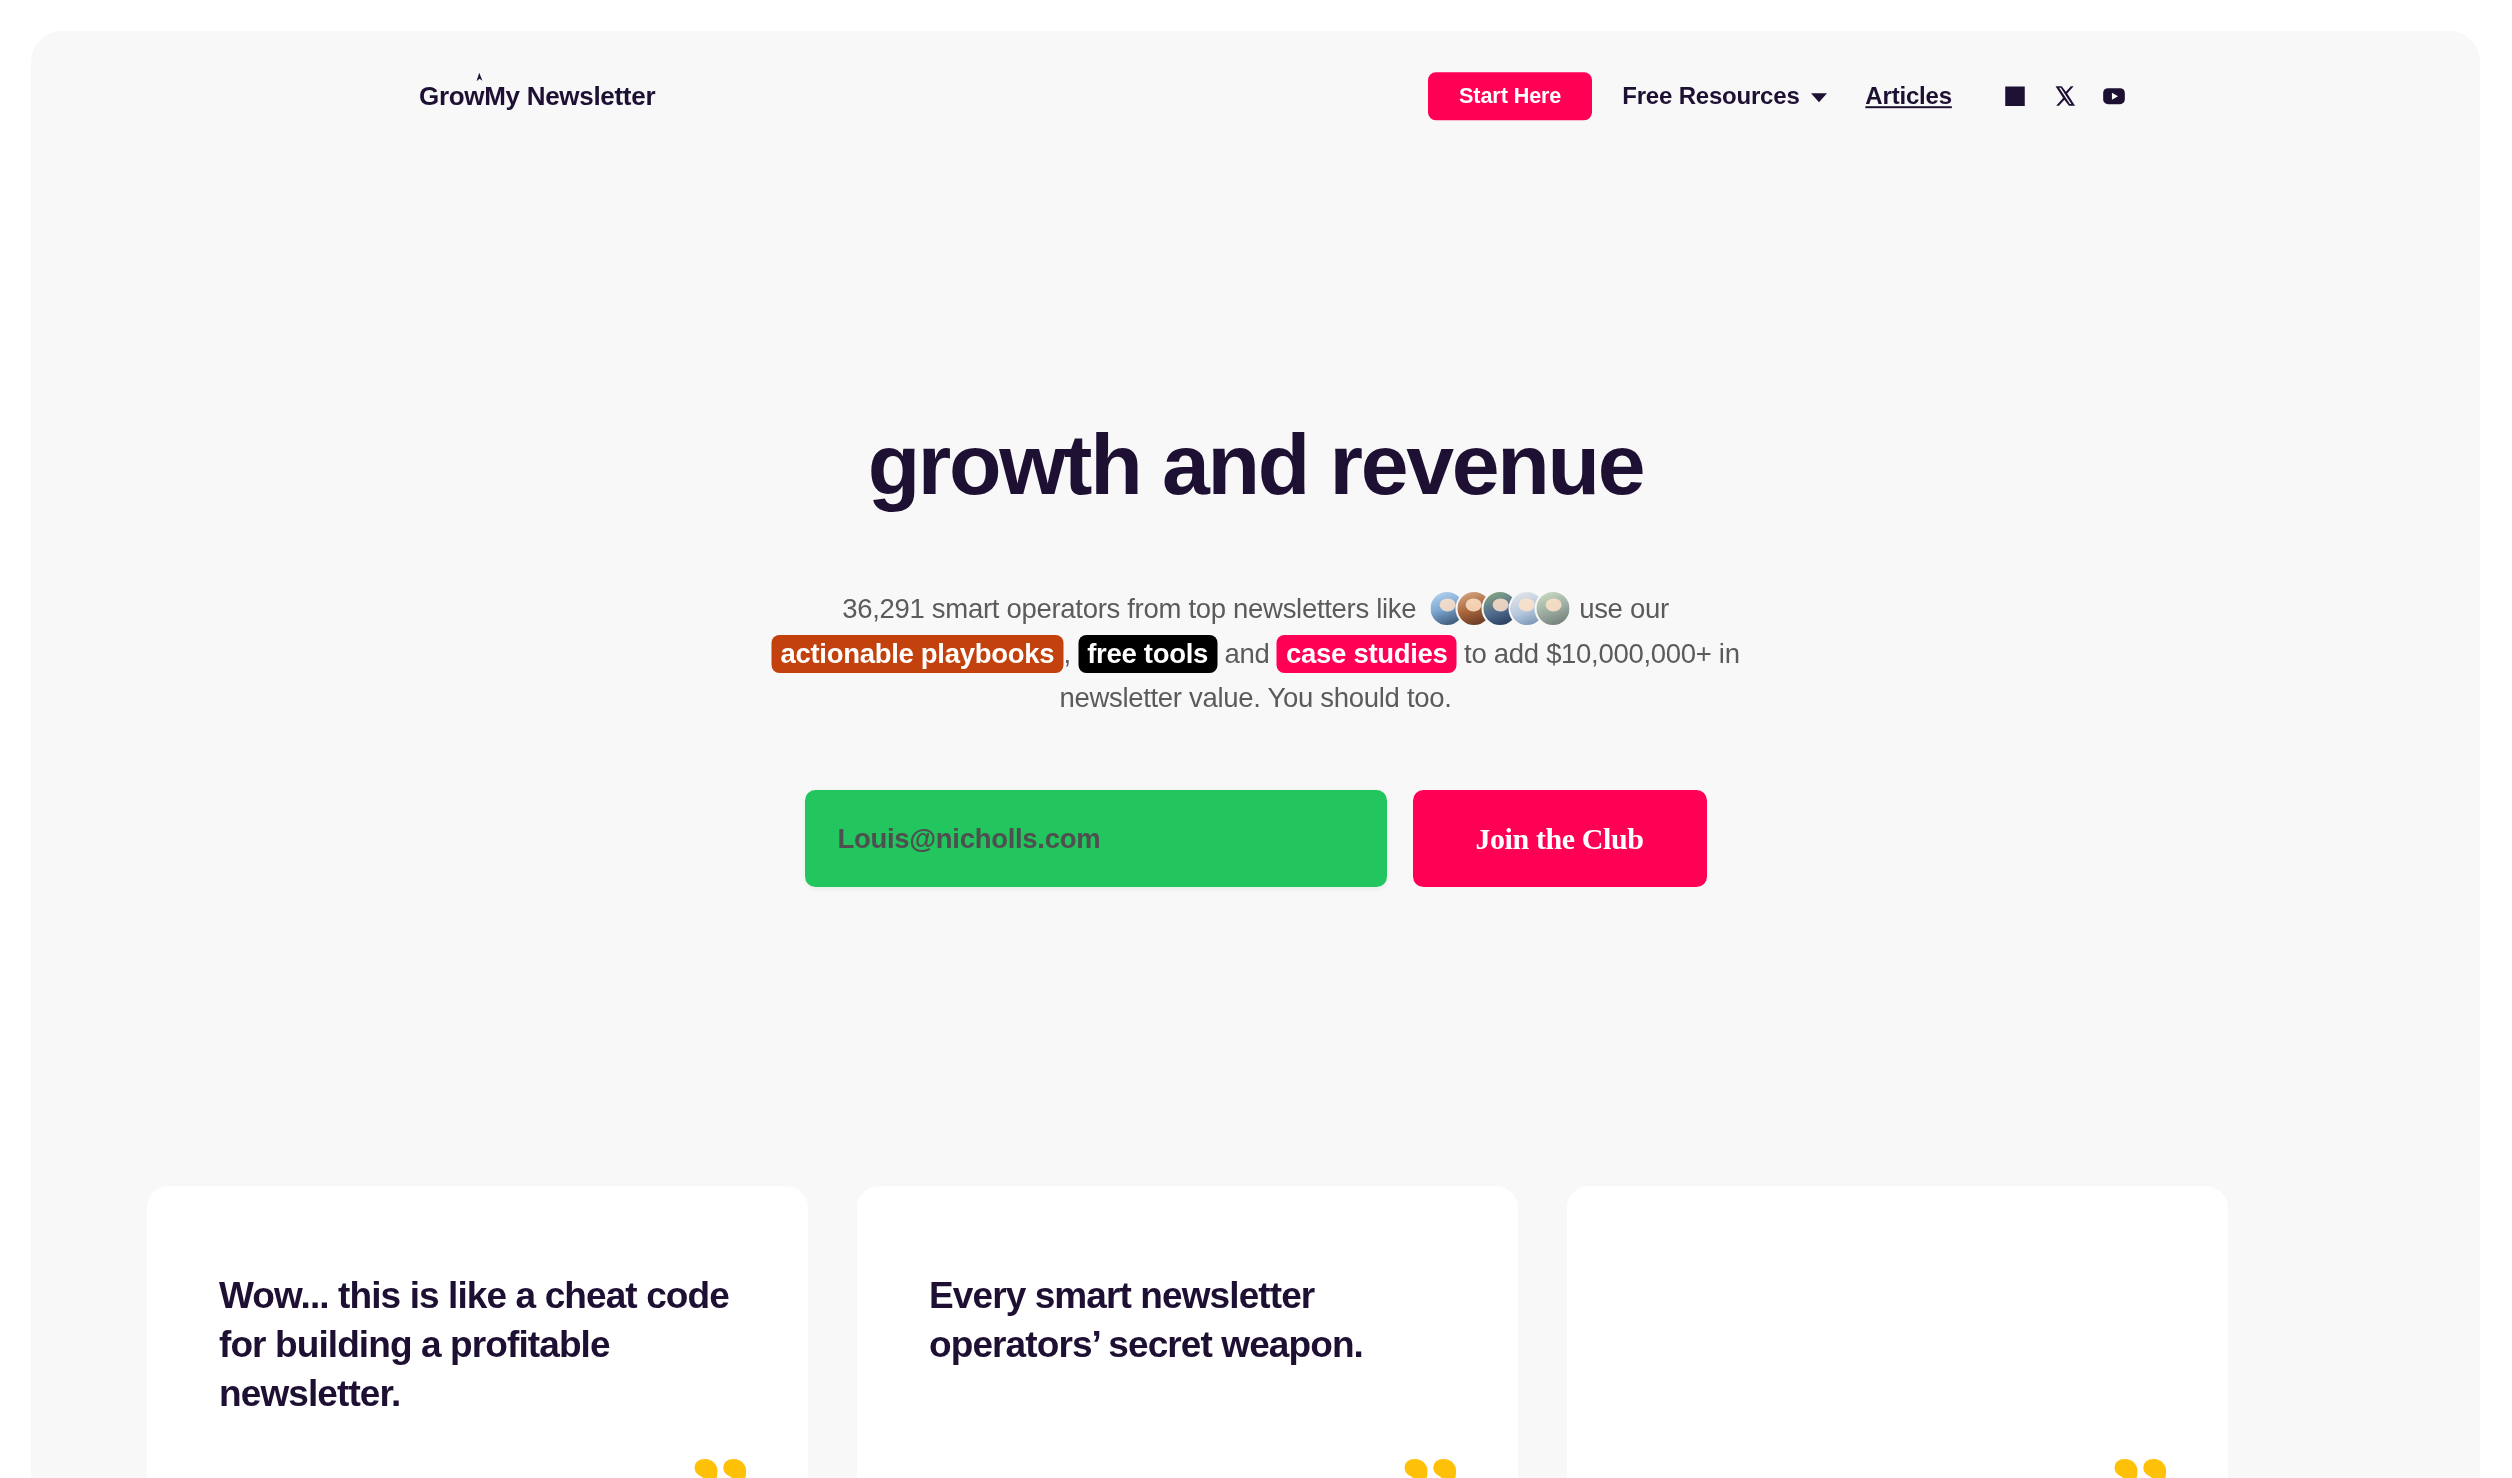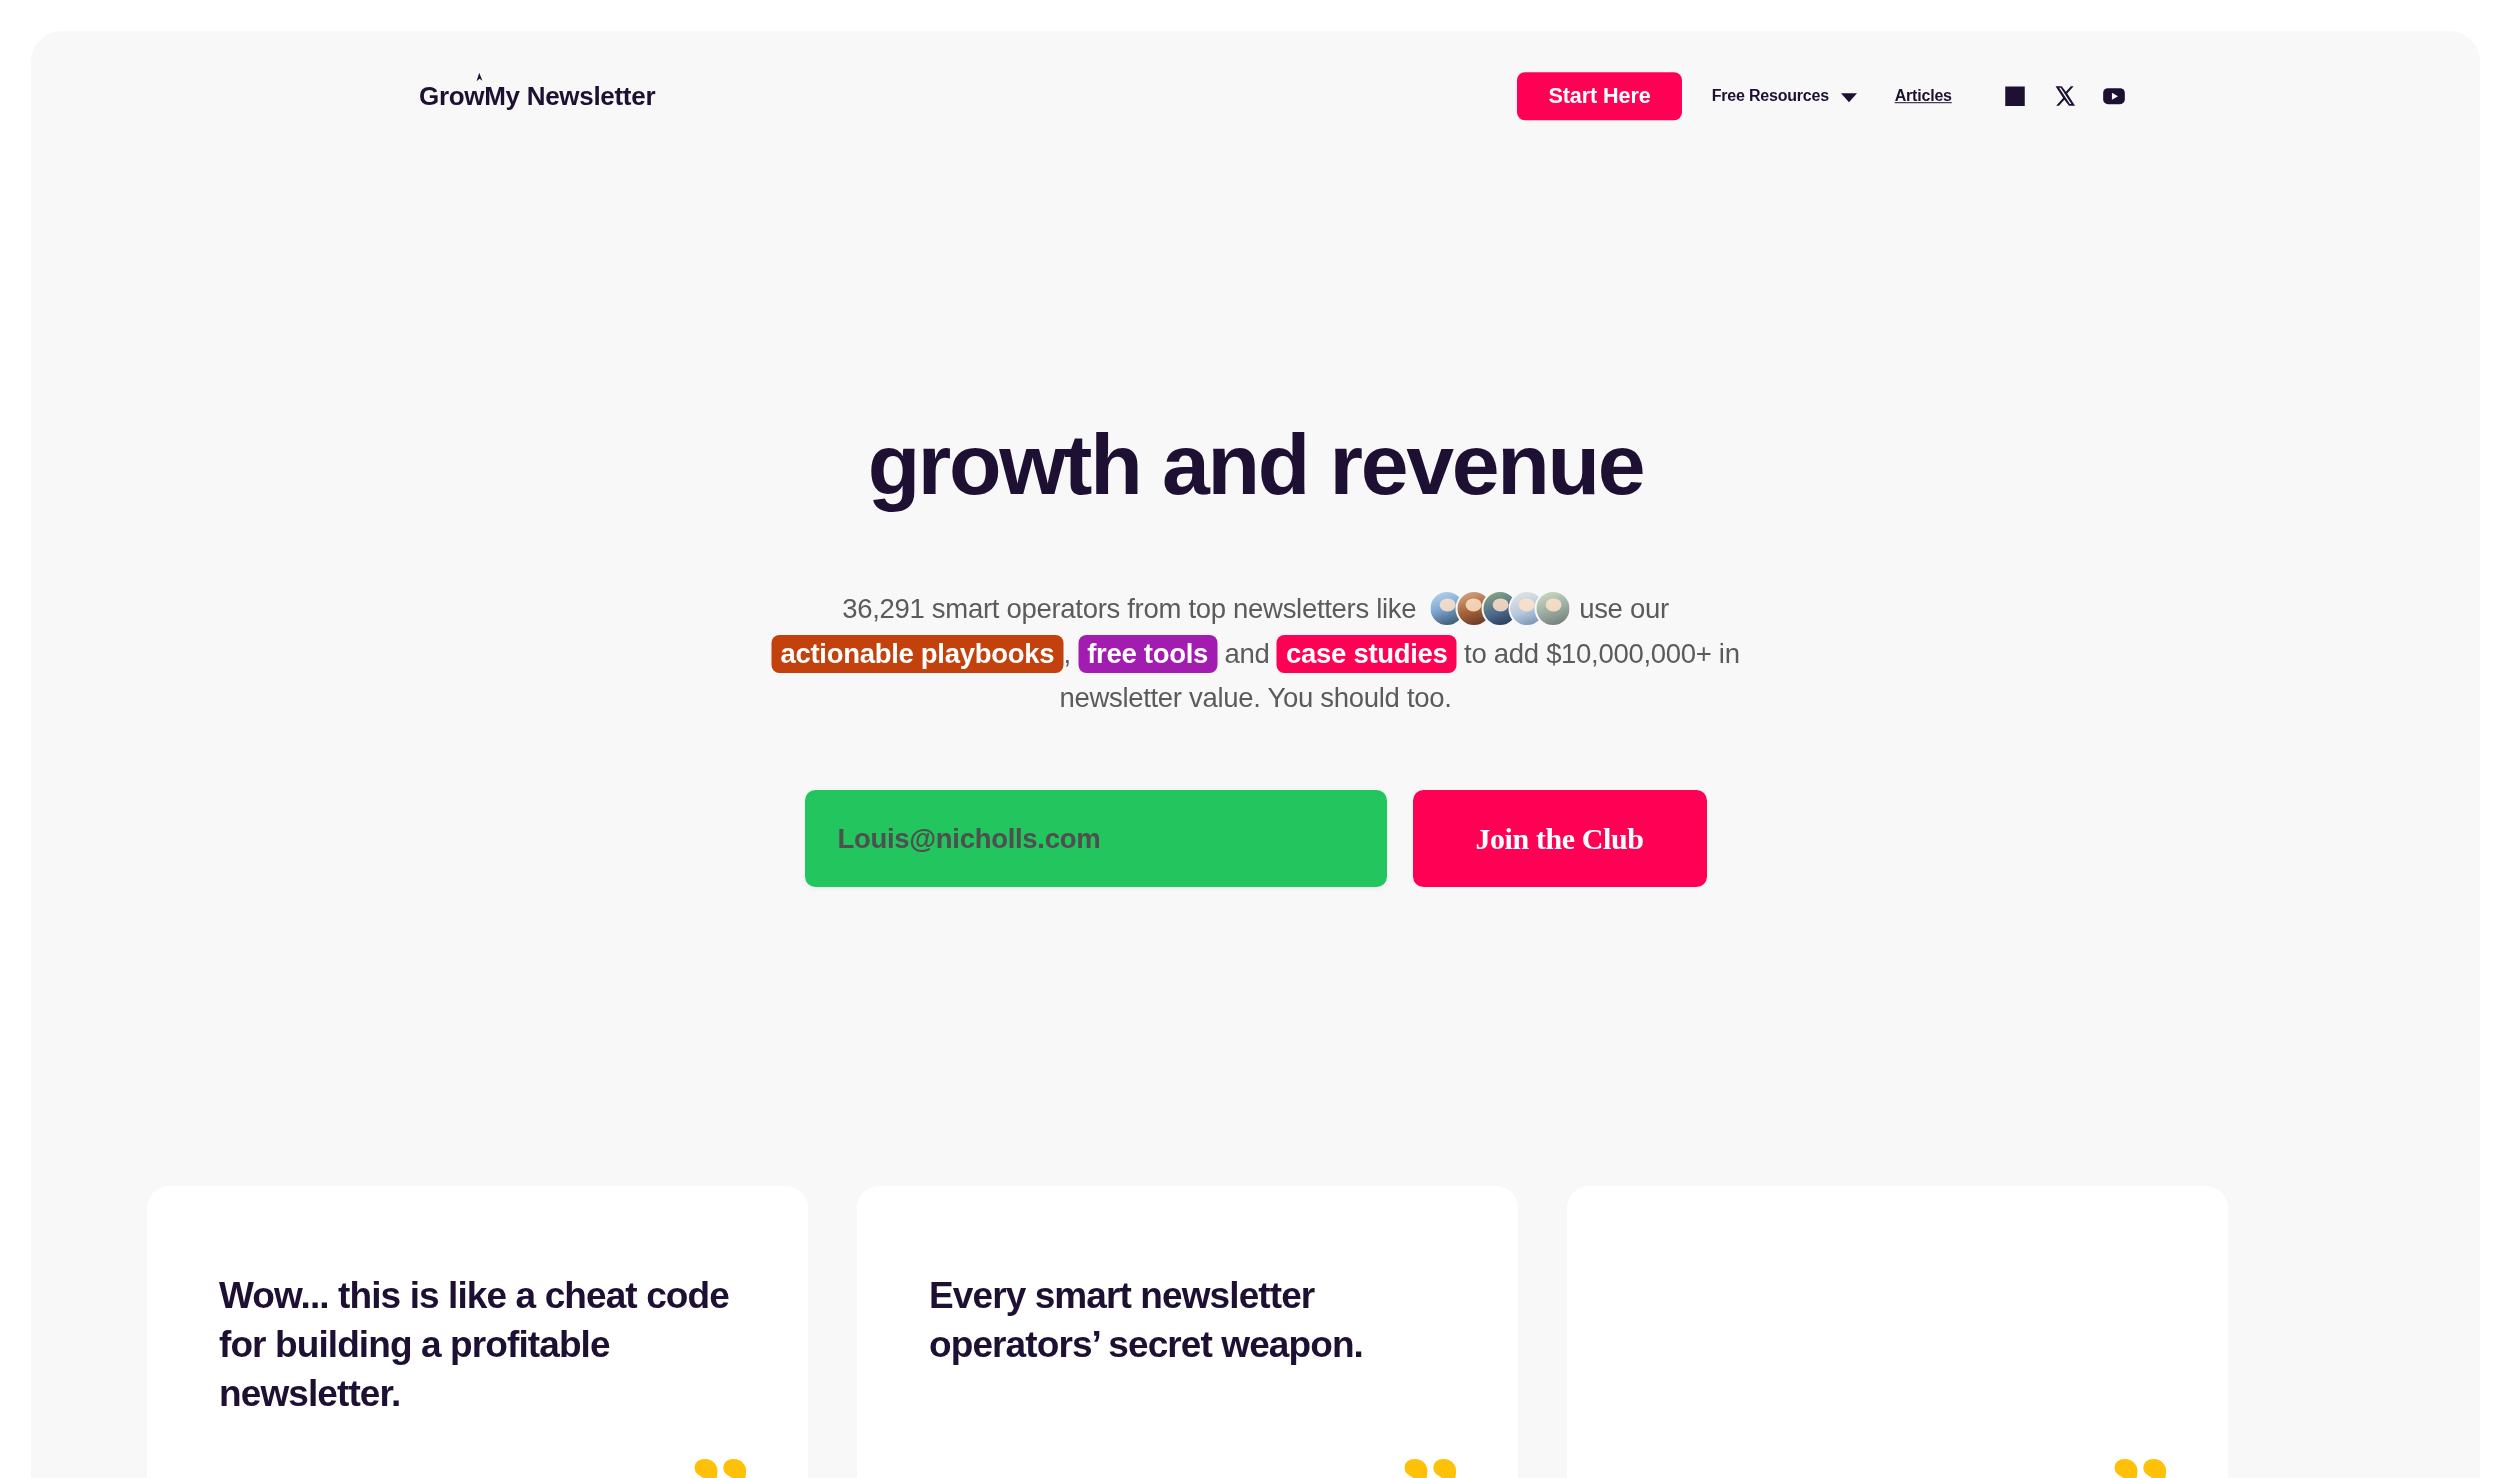--- a/index.html
+++ b/index.html
@@ -75,21 +75,21 @@
     font-family: "Liberation Sans", sans-serif;
     font-size: 21.6px;
     font-weight: 800;
     letter-spacing: -0.1px;
     padding: 13px 31px;
     cursor: pointer;
     line-height: 1;
   }
 
   .nav-link {
-    font-size: 16px;
+    font-size: 24px;
     font-weight: 800;
     color: #1e1033;
     letter-spacing: -0.2px;
     text-decoration: none;
     cursor: pointer;
     line-height: 1;
     display: inline-flex;
     align-items: center;
     gap: 11.8px;
   }
@@ -159,21 +159,21 @@
   .hl {
     display: inline-block;
     color: #ffffff;
     font-weight: 700;
     border-radius: 7.9px;
     padding: 2px 9.2px 3.9px 9.2px;
     line-height: 1.2;
     vertical-align: baseline;
   }
   .hl-yellow { background: #c2410c; }
-  .hl-orange { background: #a21caf; }
+  .hl-orange { background: #000000; }
   .hl-pink   { background: #ff0055; }
 
   .avatar-stack {
     display: inline-flex;
     align-items: center;
     vertical-align: -9.2px;
     margin-left: 5.2px;
   }
   .avatar-stack .av {
     width: 37px;

